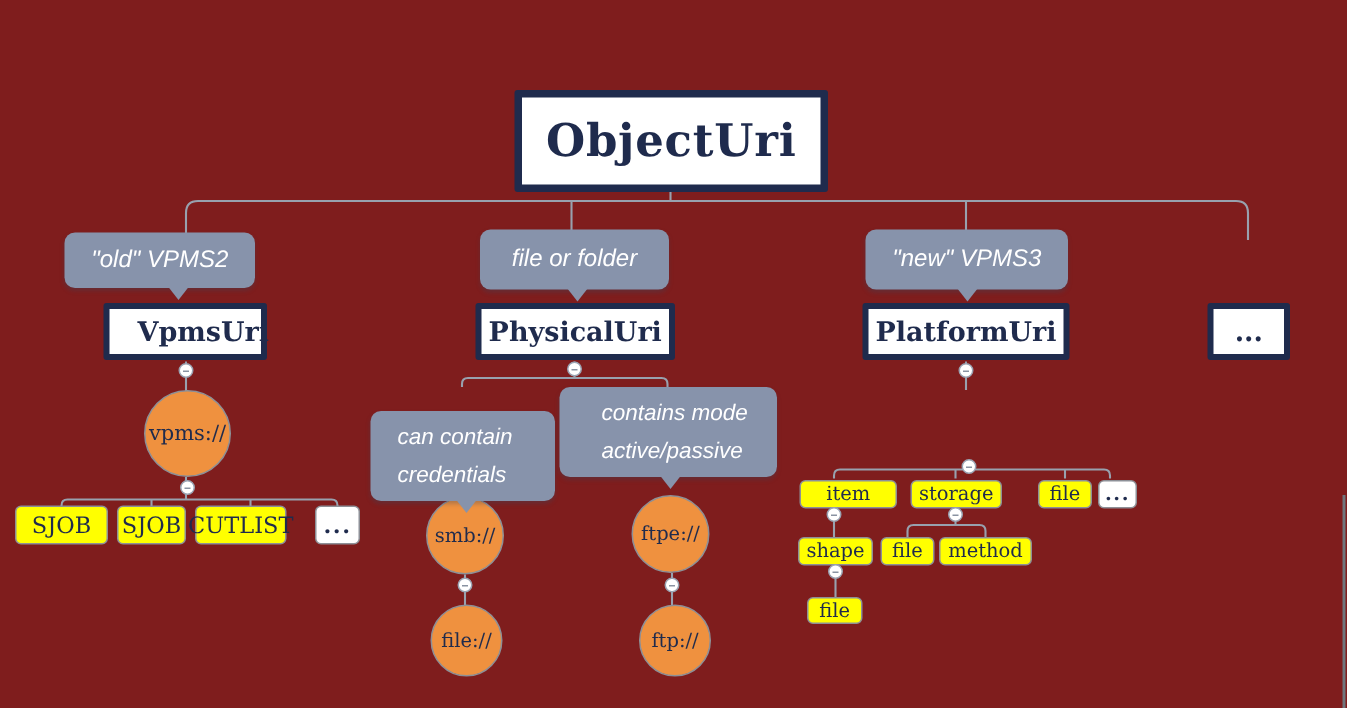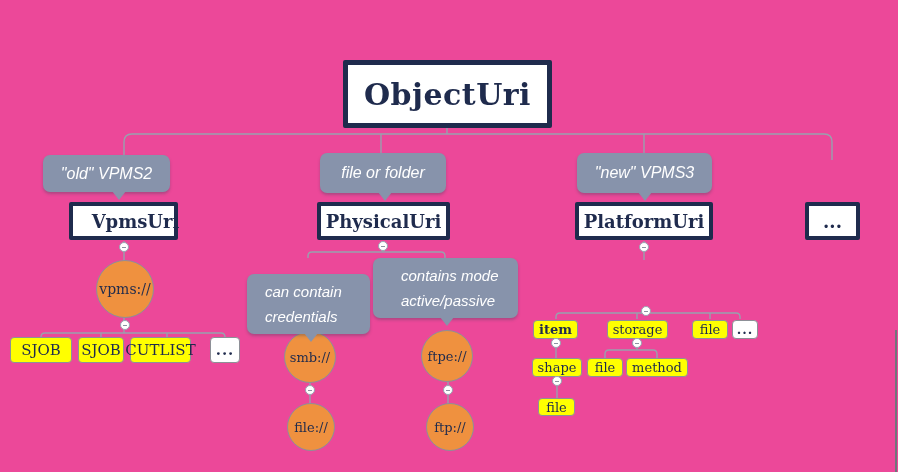--- a/index.html
+++ b/index.html
@@ -1,21 +1,21 @@
 <!DOCTYPE html>
 <html style="--navy: #1f2b4d; --bubble: #8793ab; --orange: #ef913f; --yellow: #ffff00; --line: #98a1ae; --edge: #8d9097;"><head>
 <meta charset="utf-8">
 <style>
   :root{
     --navy:#1f2b4d; --bubble:#8793ab; --orange:#ef913f;
     --yellow:#ffff00; --line:#98a1ae; --edge:#8d9097;
   }
   *{margin:0;padding:0;box-sizing:border-box;}
   html,body{background:#fff;}
-  .canvas{position:relative;width:898px;height:472px;background:#ec4899;overflow:hidden;
+  .canvas{position:relative;width:898px;height:472px;background:#7f1d1d;overflow:hidden;
           font-family:"Liberation Sans",sans-serif;}
   .wires{position:absolute;left:0;top:0;z-index:1;}
   .wires path{stroke:var(--line);stroke-width:1.4;fill:none;}
 
   .bubble{position:absolute;z-index:3;background:var(--bubble);color:#fff;
           font:italic 16px "Liberation Sans",sans-serif;border-radius:7px;
           display:flex;align-items:center;justify-content:center;
           box-shadow:0 2px 3px rgba(60,70,90,.35);}
   .tail{position:absolute;bottom:-8px;width:0;height:0;
         border-left:7px solid transparent;border-right:7px solid transparent;
@@ -139,21 +139,21 @@
     <span>ftp://</span>
   </div>
 
   <div class="bubble" style="left:577px;top:153px;width:135px;height:40px;">
     <span>"new" VPMS3</span>
     <span class="tail" style="left:61px;"></span>
   </div>
   <div class="node" style="left:575px;top:202px;width:138px;height:38px;">
     <span>PlatformUri</span>
   </div>
-  <div class="leaf small" style="left:533px;top:320px;width:45px;height:19px;font-weight:bold;">
+  <div class="leaf small" style="left:533px;top:320px;width:65px;height:19px;">
     <span>item</span>
   </div>
   <div class="leaf small" style="left:607px;top:320px;width:61px;height:19px;">
     <span>storage</span>
   </div>
   <div class="leaf small" style="left:692px;top:320px;width:36px;height:19px;">
     <span>file</span>
   </div>
   <div class="leaf small white" style="left:732px;top:320px;width:26px;height:19px;">
     <span>...</span>

